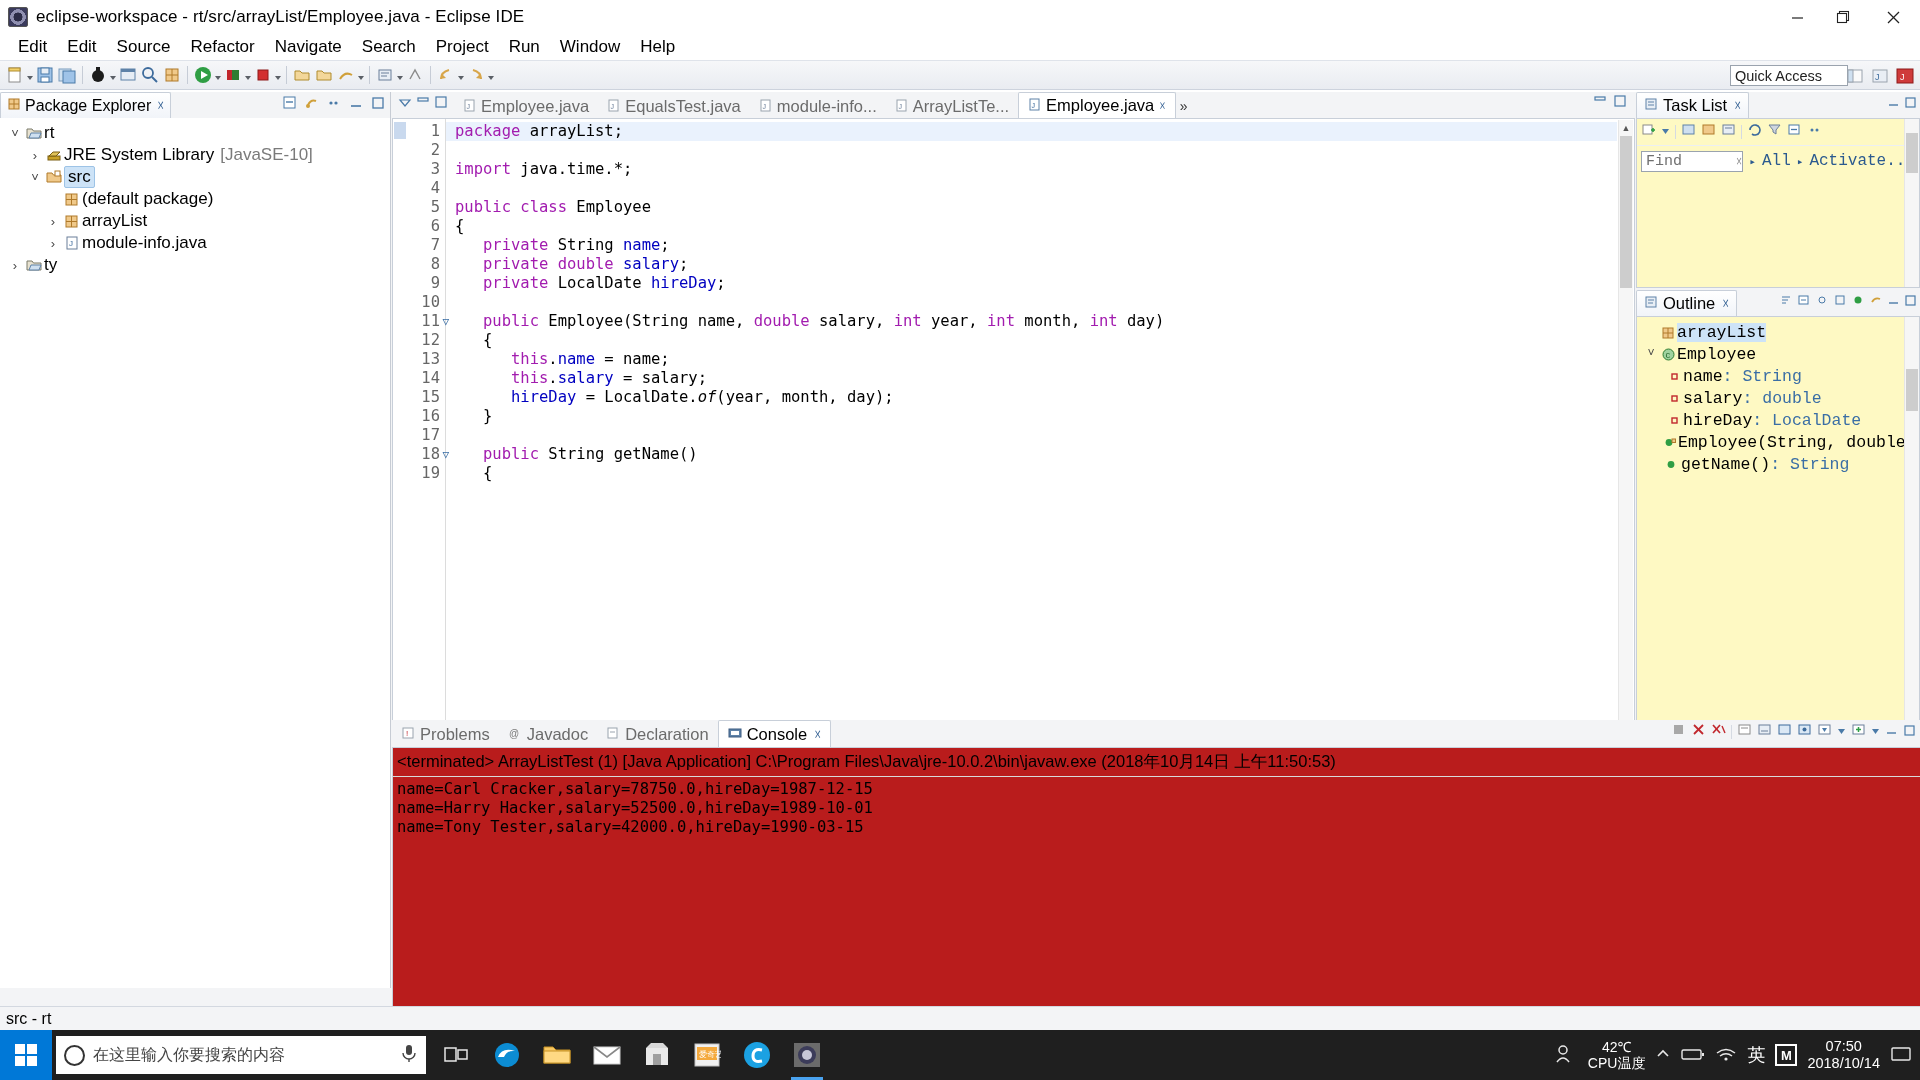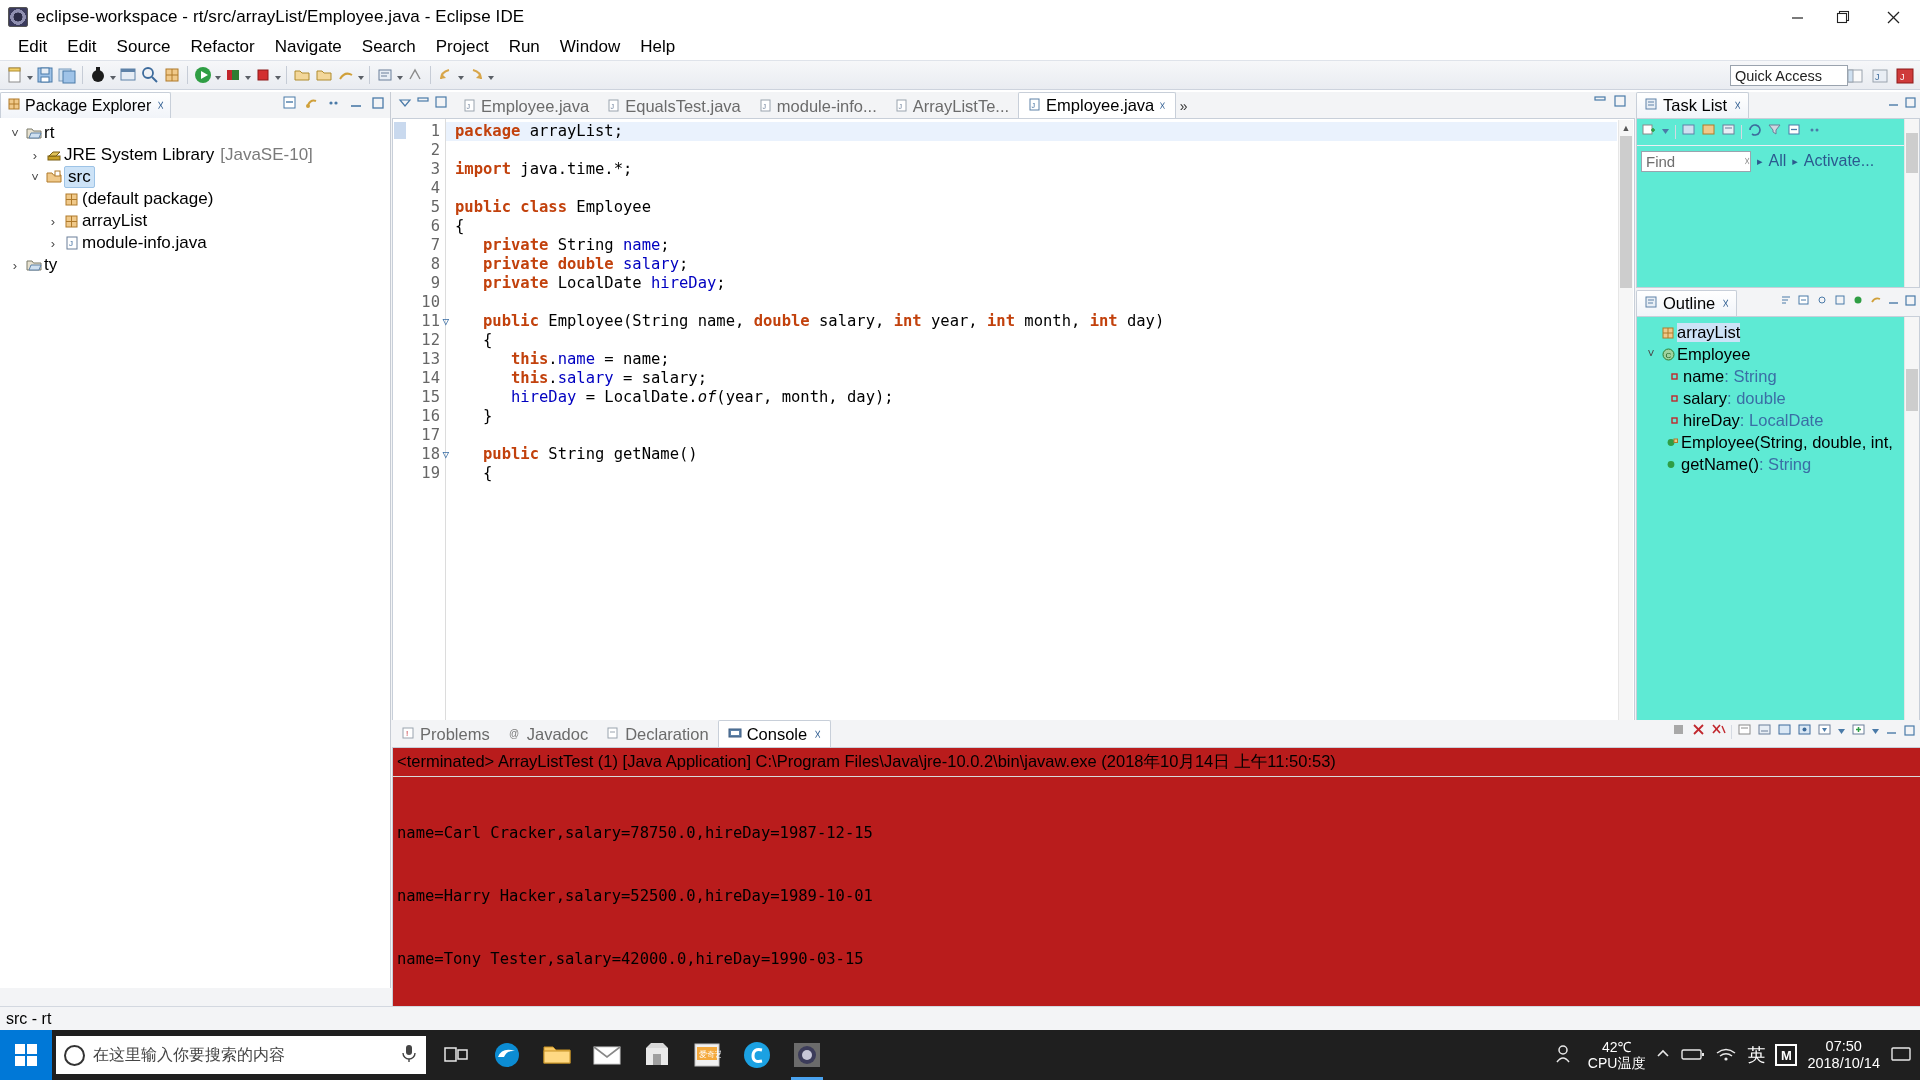--- a/index.html
+++ b/index.html
@@ -114,21 +114,21 @@
   }
   .gutter .fold { position:absolute; right:-9px; font-size:11px; color:#3a6ea5; }
   .gutter-sep { width:1px; background:#dcdcdc; }
   .code {
     flex:1; padding-top:3px; padding-left:9px;
     font-family:"DejaVu Sans Mono", monospace; font-size:15.5px; line-height:19px;
     white-space:pre; position:relative;
   }
   .code .ln { height:19px; }
   .code .ln.cur { background:#eaf2fd; margin-left:-9px; padding-left:9px; }
-  .kw { color:#c2410c; font-weight:bold; }
+  .kw { color:#a21caf; font-weight:normal; }
   .fld { color:#0000c0; }
   .mth-it { color:#000; font-style:italic; }
   .plain { color:#000; }
 
   .vscroll {
     position:absolute; right:1px; top:1px; bottom:18px; width:15px;
     background:#f6f6f6; border-left:1px solid #e6e6e6;
   }
   .vthumb { position:absolute; left:1px; right:1px; top:16px; height:152px; background:#cdcdcd; }
   .vs-up, .vs-dn { position:absolute; left:0; right:0; height:15px; display:flex; align-items:center; justify-content:center; font-size:9px; color:#555; }
@@ -144,21 +144,21 @@
   .panel { position:absolute; left:0; right:0; background:#fff; }
   .tasklist { top:0; height:196px; }
   .outline { top:198px; bottom:0; }
   .ptabbar { height:26px; background:#f3f4f6; position:relative; display:flex; align-items:flex-end; }
   .ptab {
     height:26px; display:flex; align-items:center; gap:5px; padding:0 7px;
     background:linear-gradient(#ffffff,#f1f4f9); border:1px solid #c8cfd9; border-bottom:none;
     font-size:16.5px; border-radius:2px 2px 0 0;
   }
   .ptools { position:absolute; right:3px; bottom:4px; display:flex; gap:4px; align-items:center; }
-  .pbody { position:absolute; left:0; right:0; top:26px; bottom:0; background:#5eead4; border:1px solid #c8cfd9; }
+  .pbody { position:absolute; left:0; right:0; top:26px; bottom:0; background:#fef9c3; border:1px solid #c8cfd9;font-family:Liberation Mono, monospace; }
 
   .findrow { display:flex; align-items:center; height:26px; padding:4px 4px 0 4px; gap:6px; }
   .findbox { width:110px; height:21px; border:1px solid #9aa3ae; background:#fff; font-size:15px; color:#6f6f6f; padding-left:4px; display:flex; align-items:center;}
   .findrow .lnk { color:#2b5a8f; font-size:16px; }
   .findrow .tri { color:#2b5a8f; font-size:11px; }
 
   .olrow { display:flex; align-items:center; height:22px; padding-left:6px; font-size:16.5px; white-space:nowrap; }
   .olrow .otw { width:16px; text-align:center; font-size:12px; color:#4a4a4a; }
   .olrow .oic { width:18px; display:flex; align-items:center; justify-content:center; }
   .type-an { color:#3a6ea5; }
@@ -169,21 +169,21 @@
     position:absolute; left:392px; right:0; bottom:0; height:310px;
     background:#fff;
   }
   .ctabbar { height:27px; background:#f3f4f6; position:relative; display:flex; align-items:flex-end; }
   .ctab { height:25px; display:flex; align-items:center; gap:5px; padding:0 9px; font-size:16.5px; color:#6b6b6b; }
   .ctab.active { background:#fff; color:#000; border:1px solid #c8cfd9; border-bottom:none; height:27px; border-radius:2px 2px 0 0; }
   .ctools { position:absolute; right:4px; bottom:5px; display:flex; gap:5px; align-items:center; }
   .cbody { position:absolute; left:0; right:0; top:27px; bottom:0; background:#b91c1c; border:1px solid #c8cfd9; border-right:none;}
   .chead { font-size:16.5px; padding:3px 4px 3px 4px; border-bottom:1px solid #d9d9d9; white-space:nowrap;}
   .coutwrap { position:absolute; left:0; right:0; top:28px; bottom:18px; padding:4px; overflow:hidden;}
-  .coutline { font-family:"DejaVu Sans Mono", monospace; font-size:15.5px; line-height:19px; white-space:pre;margin-top:44px; }
+  .coutline { font-family:"DejaVu Sans Mono", monospace; font-size:15.5px; line-height:19px; white-space:pre; }
   .chscroll { position:absolute; left:0; right:0; bottom:0; height:16px; background:#f6f6f6; border-top:1px solid #e6e6e6;
               display:flex; justify-content:space-between; align-items:center; padding:0 5px; font-size:11px; color:#777; }
 
   
   .statusbar {
     position:absolute; left:0; right:0; bottom:50px; height:24px;
     background:#f3f4f6; border-top:1px solid #d3d8e0; display:flex; align-items:center;
     padding-left:6px; font-size:16px;
   }
 

